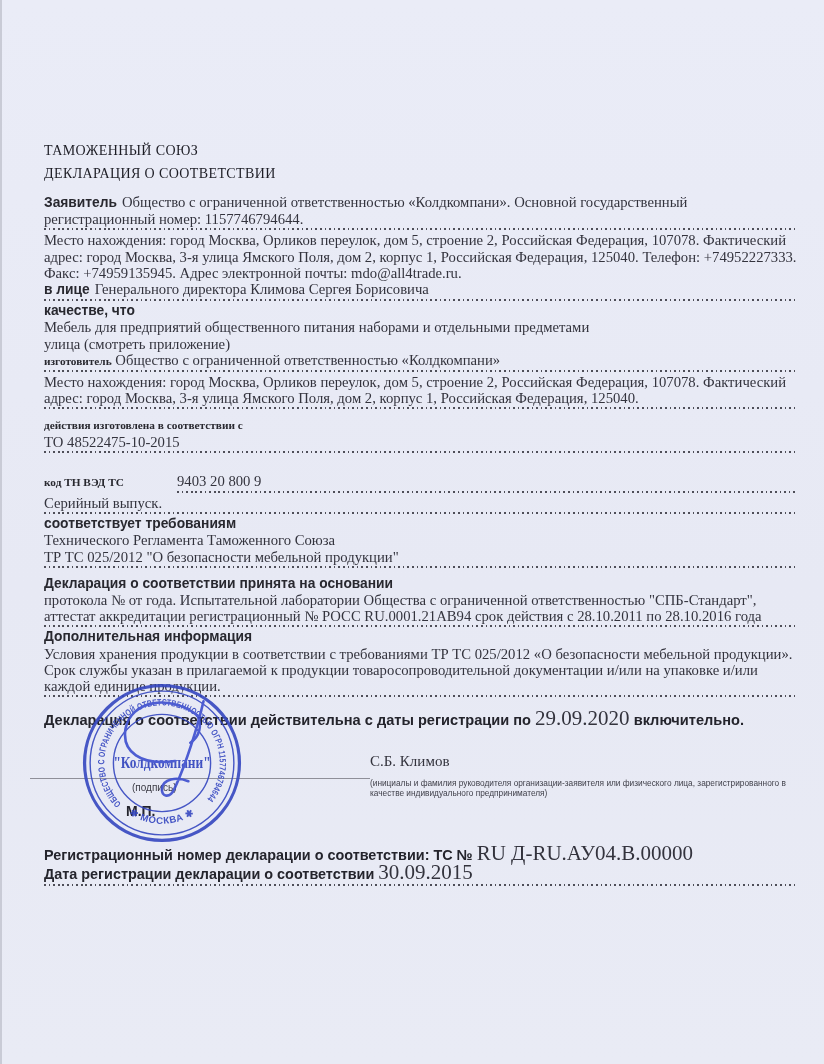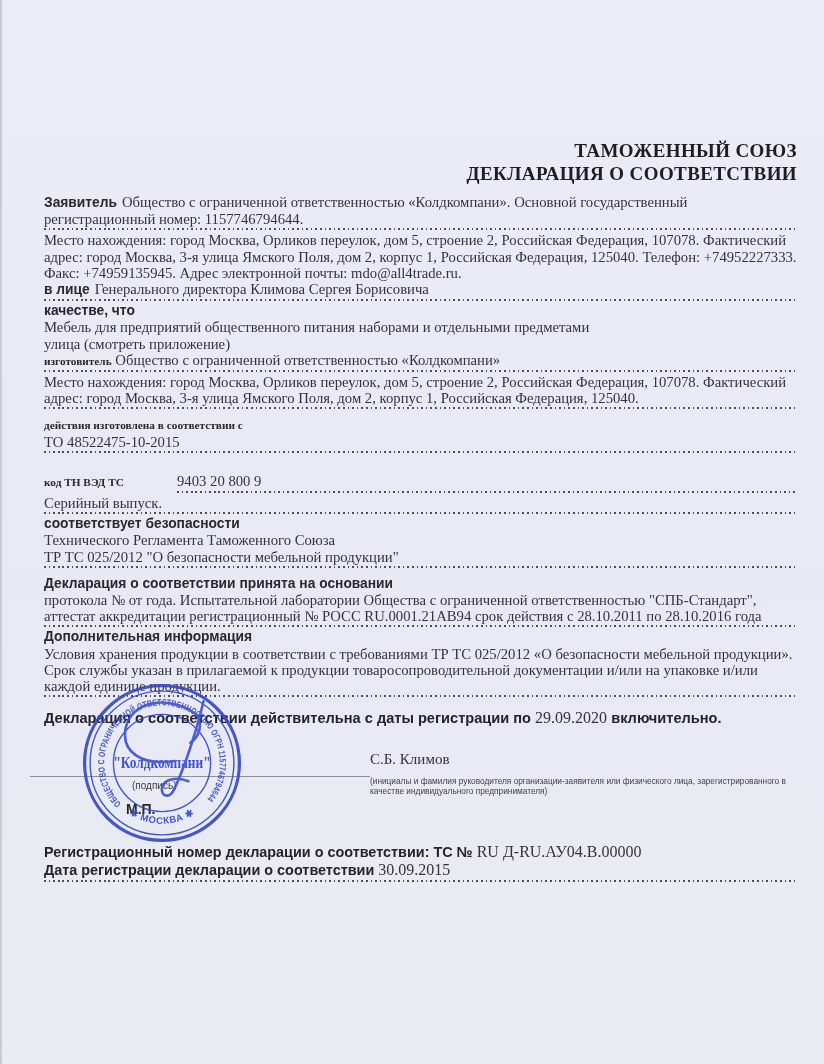--- a/index.html
+++ b/index.html
@@ -13,32 +13,32 @@
     background:linear-gradient(180deg,#eaecf7 0%, #e7e9f4 55%, #e9ebf5 100%);
     box-shadow:inset 2px 0 0 #c9cbd6;
   }
   .content {
     position:absolute; left:44px; right:27px; top:0; bottom:0;
     padding-top:140px;
     font-size:14.7px; line-height:16.2px; color:#33333d;
   }
   p { margin:0; }
   .title {
-    text-align:right; font-weight:bold; font-size:19px; line-height:22.5px;
+    text-align:left; font-weight:normal; font-size:14px; line-height:22.5px;
     letter-spacing:0.4px; color:#1d1d25; margin-bottom:9px;
   }
   .lbl {
     font-family:"Liberation Sans", sans-serif; font-weight:bold;
     font-size:13.8px; color:#28282f; padding-right:5px;
   }
   .lbl-sm {
     font-family:Liberation Serif, serif; font-weight:bold;
     font-size:11.3px; color:#28282f;
   }
-  .serif-inline { font-family:"Liberation Serif", serif; font-weight:normal; font-size:16px; color:#33333d; }
+  .serif-inline { font-family:"Liberation Serif", serif; font-weight:normal; font-size:21px; color:#33333d; }
   .dots {
     height:2px; margin:1px 0 2px;
     background-image:repeating-linear-gradient(to right,#4e4e58 0 1.7px, transparent 1.7px 4.6px);
   }
   .dots.indent { margin-left:133px; }
   .gap-lg { height:18px; } .gap-md { height:10px; } .gap-sm { height:6px; }
   .tnved { display:flex; align-items:baseline; }
   .tnved .lbl-sm { width:133px; flex:none; }
   .validity {
     font-family:"Liberation Sans", sans-serif; font-weight:bold;
@@ -99,21 +99,21 @@
 
     <div class="gap-lg"></div>
     <div class="tnved">
       <span class="lbl-sm">код ТН ВЭД ТС</span>
       <span>9403 20 800 9</span>
     </div>
     <div class="dots indent"></div>
     <p>Серийный выпуск.</p>
     <div class="dots"></div>
 
-    <p class="lbl">соответствует безопасности</p>
+    <p class="lbl">соответствует требованиям</p>
     <p>Технического Регламента Таможенного Союза</p>
     <p>ТР ТС 025/2012 "О безопасности мебельной продукции"</p>
     <div class="dots"></div>
 
     <div class="gap-sm"></div>
     <p class="lbl">Декларация о соответствии принята на основании</p>
     <p>протокола № от года. Испытательной лаборатории Общества с ограниченной ответственностью "СПБ-Стандарт", аттестат аккредитации регистрационный № РОСС RU.0001.21АВ94 срок действия с 28.10.2011 по 28.10.2016 года</p>
     <div class="dots"></div>
 
     <p class="lbl">Дополнительная информация</p>

